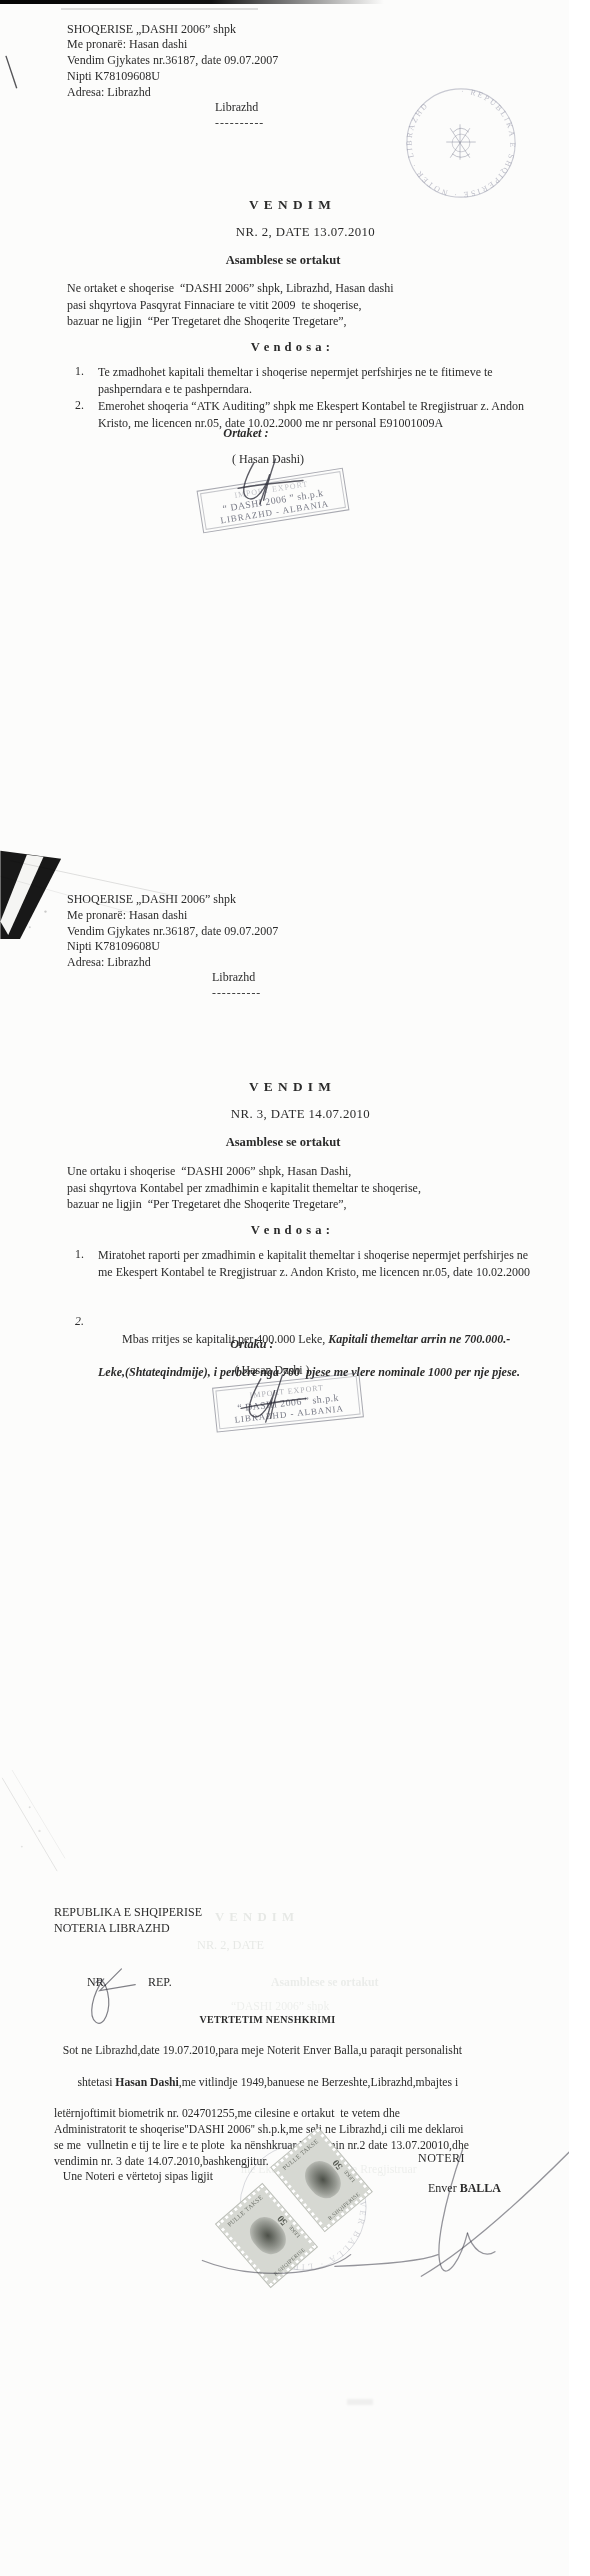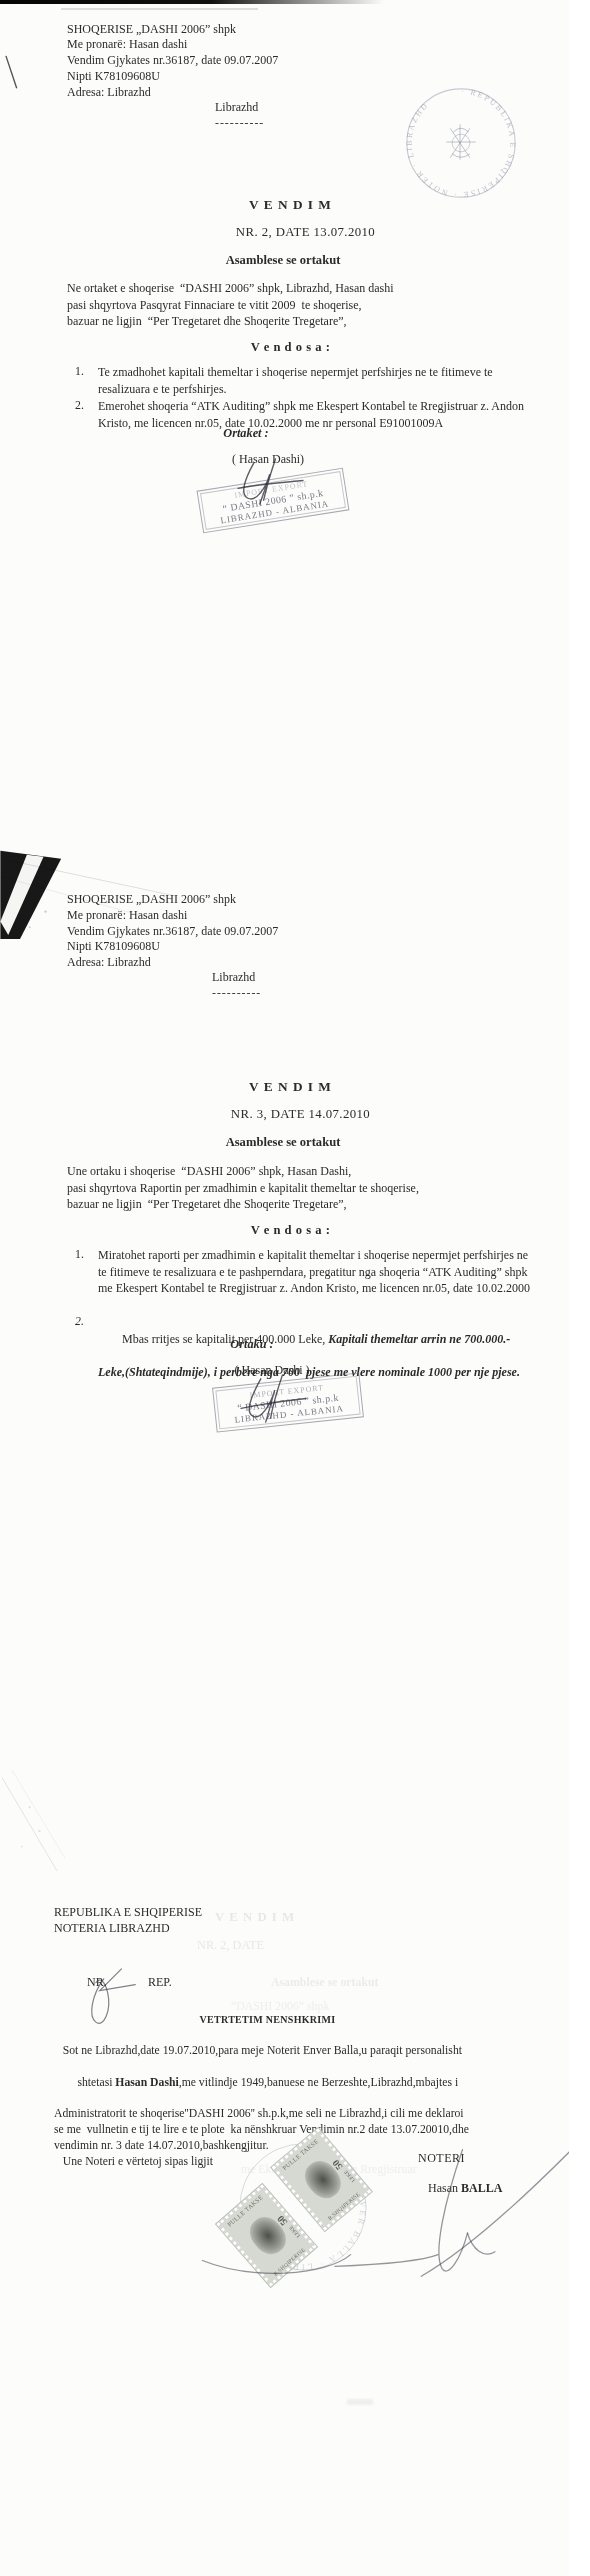--- a/index.html
+++ b/index.html
@@ -86,21 +86,21 @@
       <div class="line">Ne ortaket e shoqerise  “DASHI 2006” shpk, Librazhd, Hasan dashi</div>
       <div class="line">pasi shqyrtova Pasqyrat Finnaciare te vitit 2009  te shoqerise,</div>
       <div class="line">bazuar ne ligjin  “Per Tregetaret dhe Shoqerite Tregetare”,</div>
     </div>
 
     <div class="abs c vendosa" style="left:0;top:340px;width:581px;">V e n d o s a :</div>
 
     <div class="abs num" style="left:75px;top:364px;">1.</div>
     <div class="abs blk lh17" style="left:98px;top:364px;">
       <div class="line long">Te zmadhohet kapitali themeltar i shoqerise nepermjet perfshirjes ne te fitimeve te</div>
-      <div class="line long">resalizuara e te perfshirjes.</div>
+      <div class="line long">pashperndara e te pashperndara.</div>
     </div>
     <div class="abs num" style="left:75px;top:398px;">2.</div>
     <div class="abs blk lh17" style="left:98px;top:398px;">
       <div class="line long">Emerohet shoqeria “ATK Auditing” shpk me Ekespert Kontabel te Rregjistruar z. Andon</div>
       <div class="line long">Kristo, me licencen nr.05, date 10.02.2000 me nr personal E91001009A</div>
     </div>
 
     <div class="abs c bi" style="left:128px;top:426px;width:236px;font-size:12.3px;text-align:center;">Ortaket :</div>
     <div class="abs c line" style="left:167px;top:452px;width:202px;">( Hasan Dashi)</div>
 
@@ -139,30 +139,29 @@
     </div>
     <div class="abs line" style="left:212px;top:970px;">Librazhd</div>
     <div class="abs dashes" style="left:212px;top:985px;">----------</div>
 
     <div class="abs c doc-title" style="left:0;top:1079px;width:581px;">V E N D I M</div>
     <div class="abs c nr-line" style="left:0;top:1107px;width:601px;">NR. 3, DATE  14.07.2010</div>
     <div class="abs c subtitle" style="left:0;top:1135px;width:566px;">Asamblese se ortakut</div>
 
     <div class="abs blk lh17" style="left:67px;top:1163px;">
       <div class="line">Une ortaku i shoqerise  “DASHI 2006” shpk, Hasan Dashi,</div>
-      <div class="line">pasi shqyrtova Raportin per zmadhimin e kapitalit themeltar te shoqerise,</div>
+      <div class="line">pasi shqyrtova Kontabel per zmadhimin e kapitalit themeltar te shoqerise,</div>
       <div class="line">bazuar ne ligjin  “Per Tregetaret dhe Shoqerite Tregetare”,</div>
     </div>
 
     <div class="abs c vendosa" style="left:0;top:1223px;width:581px;">V e n d o s a :</div>
 
     <div class="abs num" style="left:75px;top:1247px;">1.</div>
     <div class="abs blk lh17" style="left:98px;top:1247px;">
       <div class="line long">Miratohet raporti per zmadhimin e kapitalit themeltar i shoqerise nepermjet perfshirjes ne</div>
-      <div class="line long">te fitimeve te resalizuara e te pashperndara, pregatitur nga shoqeria “ATK Auditing” shpk</div>
       <div class="line long">me Ekespert Kontabel te Rregjistruar z. Andon Kristo, me licencen nr.05, date 10.02.2000</div>
     </div>
     <div class="abs num it" style="left:75px;top:1314px;">2.</div>
     <div class="abs blk lh17" style="left:98px;top:1314px;">
       <div class="line long">
         <span>Mbas rritjes se kapitalit per 400.000 Leke, </span><span class="bi">Kapitali themeltar arrin ne 700.000.-</span>
       </div>
       <div class="line long bi">Leke,(Shtateqindmije), i perbere nga 700  pjese me vlere nominale 1000 per nje pjese.</div>
     </div>
 
@@ -213,29 +212,30 @@
       </g>
     </svg>
 
     <div class="abs c bold" style="left:110px;top:2014px;width:315px;font-size:10px;letter-spacing:0.3px;">VETRTETIM NENSHKRIMI</div>
 
     <div class="abs blk body3" style="left:54px;top:2043px;">
       <div class="line">   Sot ne Librazhd,date 19.07.2010,para meje Noterit Enver Balla,u paraqit personalisht</div>
       <div class="line">
         <span>shtetasi </span><span class="bold">Hasan Dashi</span><span>,me vitlindje 1949,banuese ne Berzeshte,Librazhd,mbajtes i</span>
       </div>
+      <div class="line">letërnjoftimit biometrik nr. 024701255,me cilesine e ortakut  te vetem dhe</div>
       <div class="line">Administratorit te shoqerise''DASHI 2006'' sh.p.k,me seli ne Librazhd,i cili me deklaroi</div>
       <div class="line">se me  vullnetin e tij te lire e te plote  ka nënshkruar Vendimin nr.2 date 13.07.20010,dhe</div>
       <div class="line">vendimin nr. 3 date 14.07.2010,bashkengjitur.</div>
       <div class="line">   Une Noteri e vërtetoj sipas ligjit</div>
     </div>
 
     <div class="abs line" style="left:418px;top:2151px;letter-spacing:0.5px;">NOTERI</div>
     <div class="abs line" style="left:410px;top:2166px;">
-      <span>Hasan </span><span class="bold">BALLA</span>
+      <span>Enver </span><span class="bold">BALLA</span>
     </div>
 
     <svg class="abs" style="left:231px;top:2135px;" width="144" height="144" viewBox="0 0 146 146">
       <defs>
           <path id="r3" d="M73,15 a58,58 0 1,1 -0.1,0"></path>
         </defs>
       <circle cx="73" cy="73" r="64" fill="none" stroke="rgba(120,122,140,.28)" stroke-width="1"></circle>
       <text font-size="9" fill="rgba(120,122,140,.3)" letter-spacing="2.5">
         <textPath href="#r3">· NOTER · ENVER BALLA · LIBRAZHD ·</textPath>
       </text>

